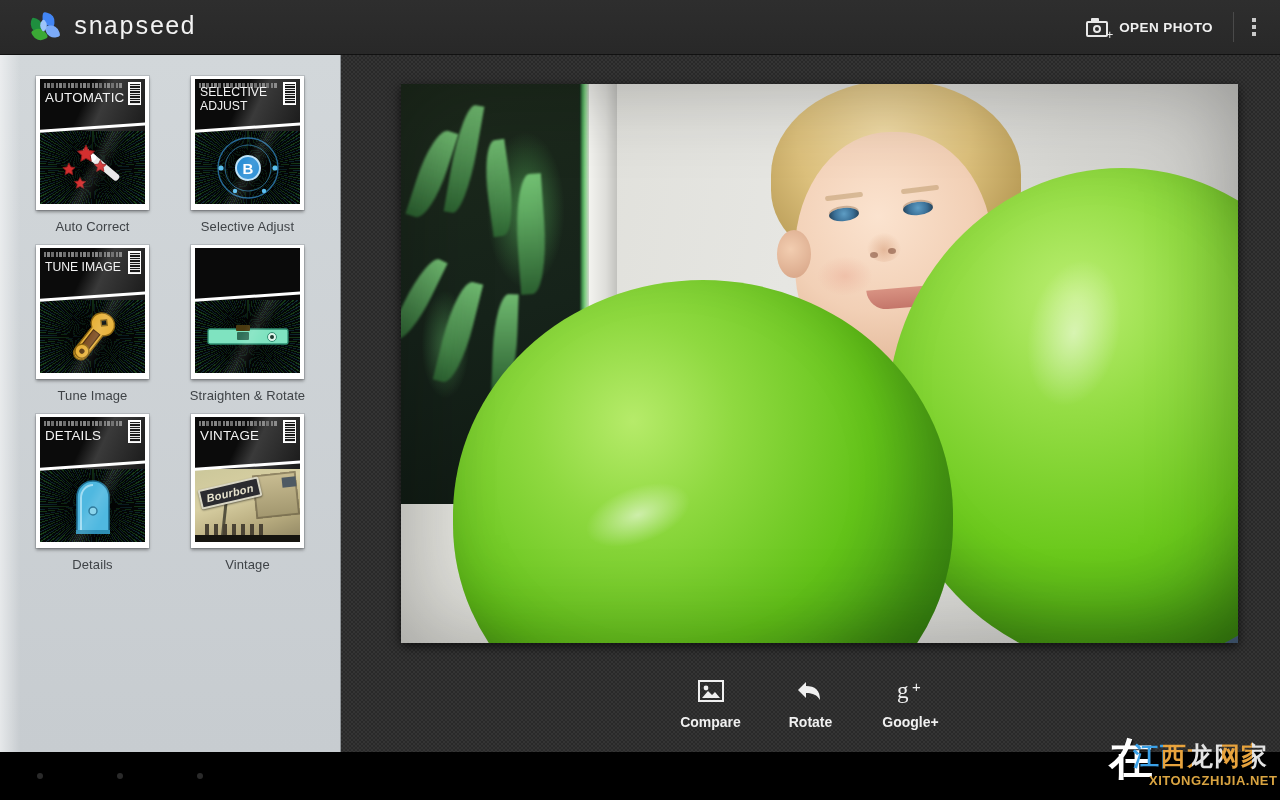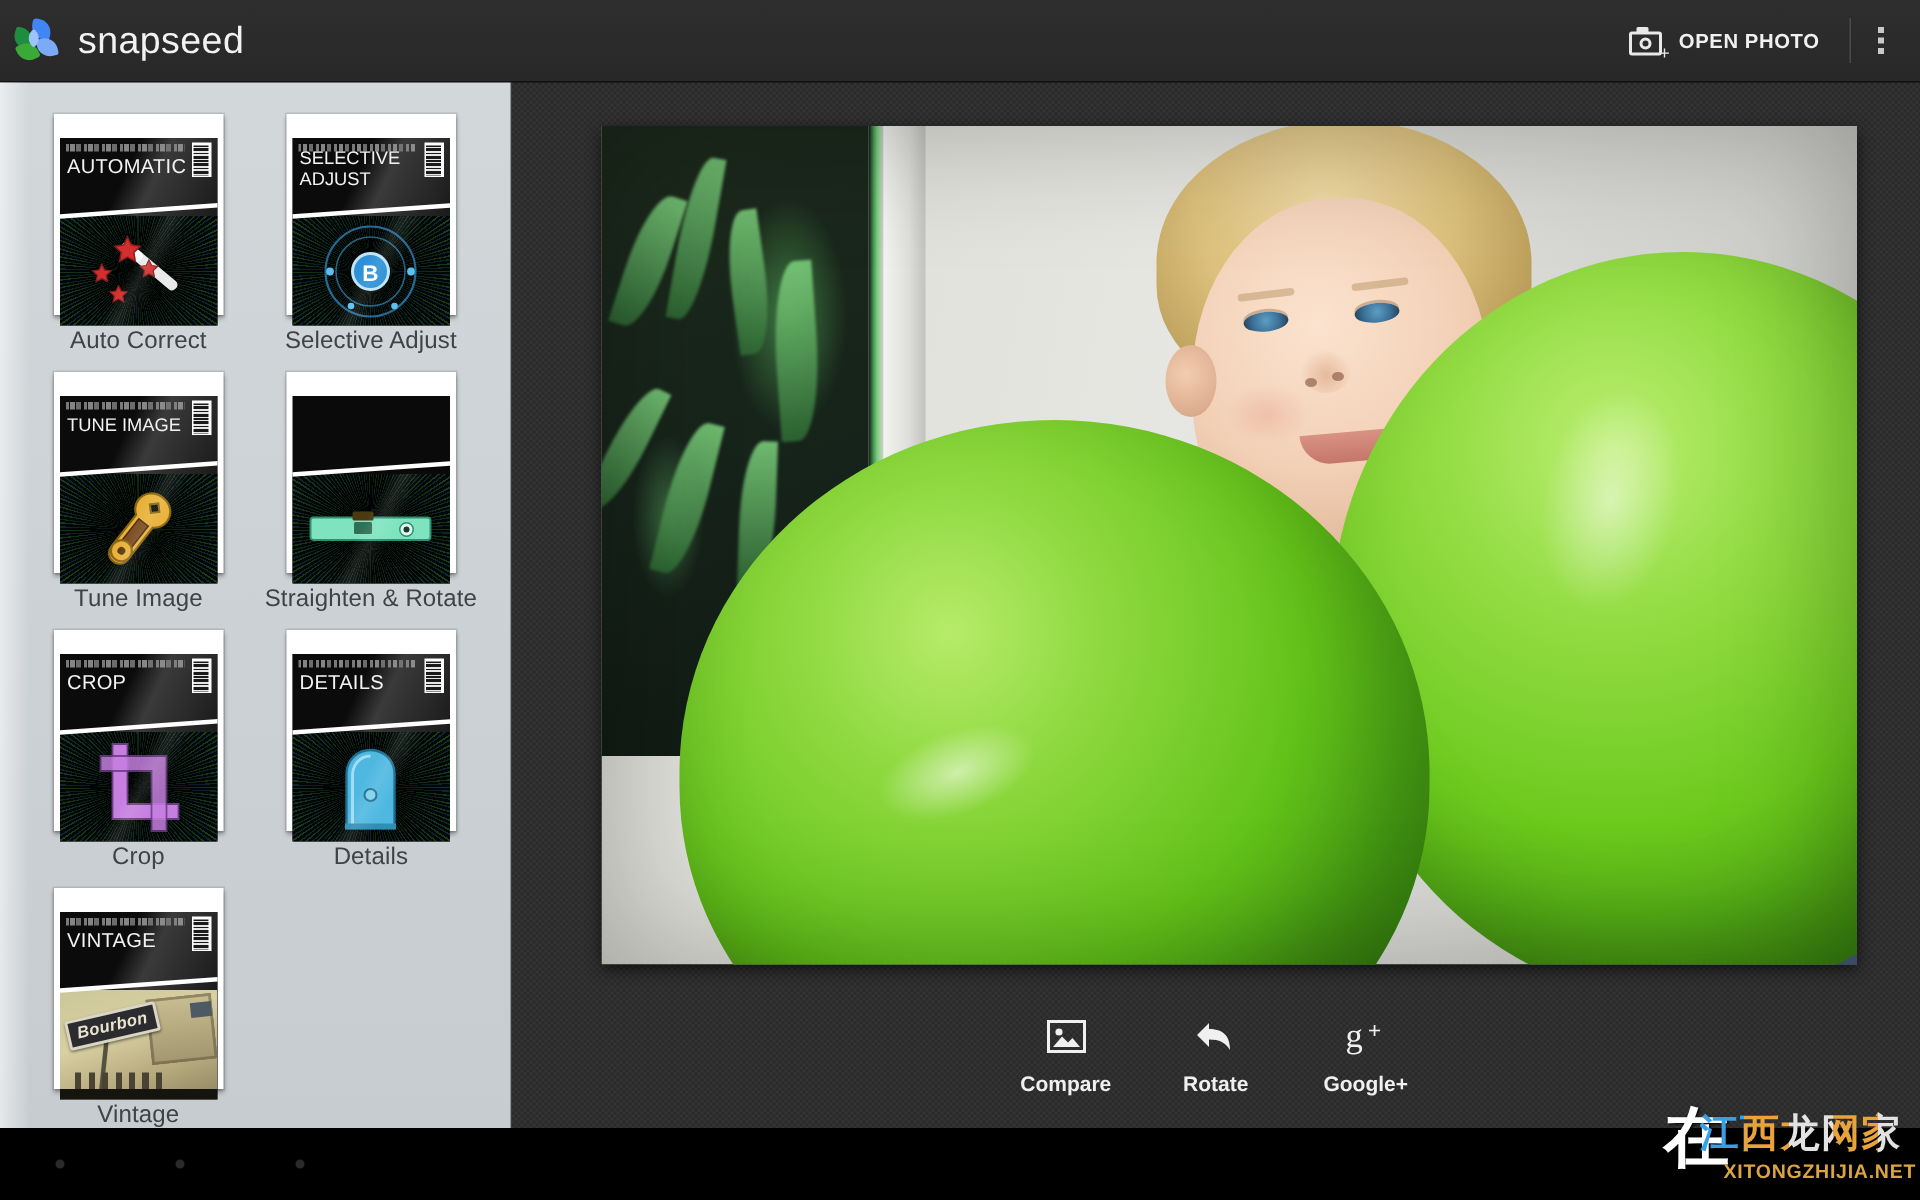--- a/index.html
+++ b/index.html
@@ -11,21 +11,21 @@
   }
   #app { position:relative; width:1280px; height:800px; }
 
   
   .actionbar {
     position:absolute; left:0; top:0; width:1280px; height:55px;
     background:linear-gradient(#2e2e2e,#282828);
     border-bottom:1px solid #111;
     display:flex; align-items:center;
   }
-  .brand { display:flex; align-items:center; padding-left:7px; }
+  .brand { display:flex; align-items:center; padding-left:28px;font-family:Liberation Mono, monospace; }
   .logo { position:relative; width:34px; height:34px; }
   .pet {
     position:absolute; left:11px; top:11px; width:13px; height:13px;
     border-radius:2px 9px 2px 9px;
   }
   .brandname {
     color:#f2f2f2; font-size:25px; letter-spacing:.3px;
     margin-left:11px; font-weight:400;
   }
   .ab-right {
@@ -71,28 +71,28 @@
       linear-gradient(180deg,#d2d7da,#c7ccd0);
     border-right:1px solid #8d9296;
     overflow:hidden;
   }
   .grid {
     display:grid; grid-template-columns:1fr 1fr;
     padding:21px 22px 0 22px; column-gap:14px; row-gap:0;
   }
   .cell { display:flex; flex-direction:column; align-items:center; }
   .filter-label {
-    font-size:16px; color:#3f4347; margin-top:9px; margin-bottom:11px;
+    font-size:13px; color:#3f4347; margin-top:9px; margin-bottom:11px;
     letter-spacing:.1px; white-space:nowrap;
   }
 
   
   .card {
     position:relative; width:113px; height:134px; background:#fff;
-    padding:16px 4px 5px 4px;
+    padding:3px 4px 5px 4px;
     box-shadow:0 2px 3px rgba(0,0,0,.38), 0 0 0 1px rgba(120,125,130,.25);
     cursor:pointer;
   }
   .card-inner { position:relative; width:105px; height:125px; overflow:hidden; background:#0a0a0a; }
   .card-top {
     position:absolute; left:0; top:0; width:105px; height:53px;
     background:linear-gradient(115deg,#0b0b0b 0%,#0b0b0b 42%,#3a3a3a 58%,#1a1a1a 100%);
     overflow:hidden;
   }
   .microtext {
@@ -494,45 +494,20 @@
                 <circle cx="66" cy="15" r="4.5" fill="#dff7ec" stroke="#2f8f72" stroke-width="1"></circle>
                 <circle cx="66" cy="15" r="2" fill="#1d3a30"></circle>
               </svg>
               <div class="glare"></div>
             </div>
           </div>
         </div>
         <div class="filter-label">Straighten &amp; Rotate</div>
       </div>
 
-      <div class="cell">
-        <div class="card">
-          <div class="card-inner">
-            <div class="card-top">
-              <div class="microtext"></div>
-              <div class="barcode">
-                  <i></i>
-                </div>
-              <div class="card-title">CROP</div>
-            </div>
-            <div class="slash"></div>
-            <div class="card-bottom">
-              <div class="rays"></div>
-              <svg class="ico" width="66" height="62" viewBox="0 0 66 62">
-                <g fill="#c67fe0" stroke="#6a3d83" stroke-width="1.2">
-                  <path d="M16 2h10v40h34v10H16z"></path>
-                  <path d="M42 60V20H8V10h44v50z" opacity=".85"></path>
-                </g>
-              </svg>
-              <div class="glare"></div>
-            </div>
-          </div>
-        </div>
-        <div class="filter-label">Crop</div>
-      </div>
 
       <div class="cell">
         <div class="card">
           <div class="card-inner">
             <div class="card-top">
               <div class="microtext"></div>
               <div class="barcode">
                   <i></i>
                 </div>
               <div class="card-title">DETAILS</div>

